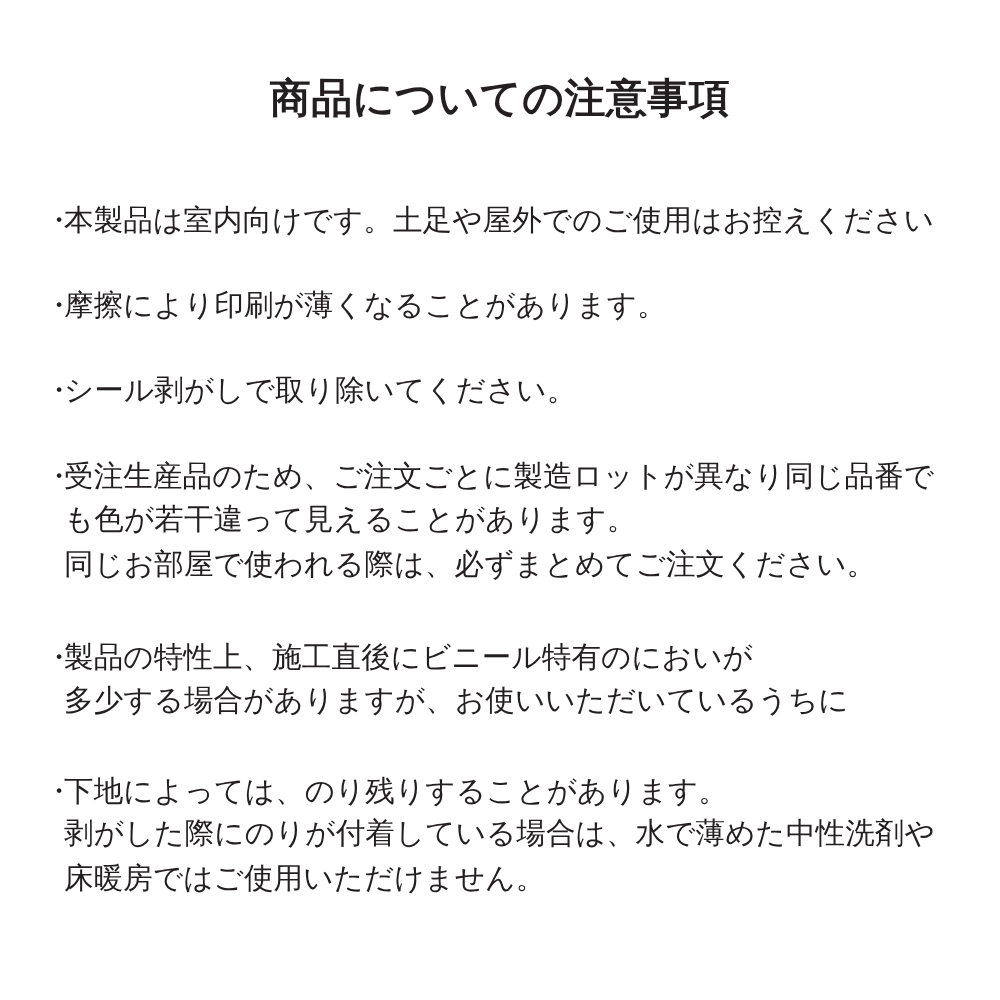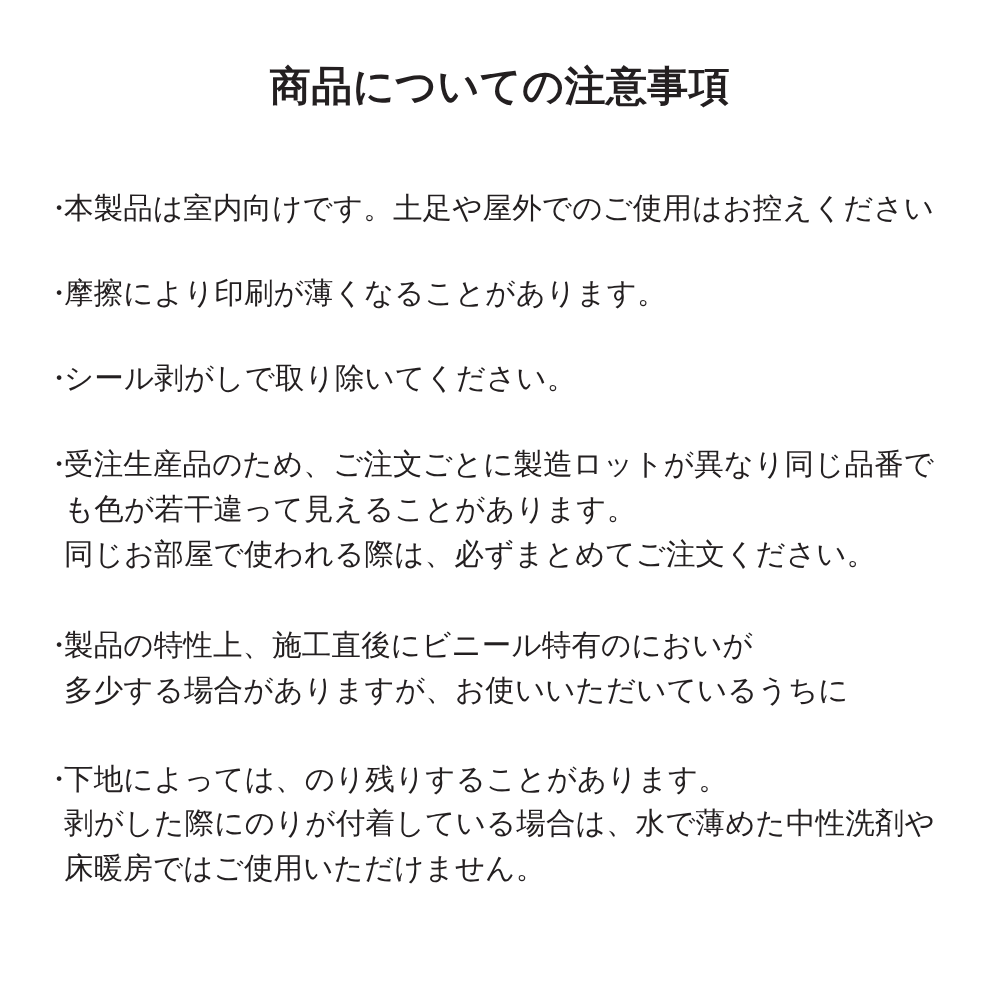--- a/index.html
+++ b/index.html
@@ -20,21 +20,21 @@
     height: 1000px;
     box-sizing: border-box;
     padding: 0;
   }
   .title {
     text-align: center;
     font-size: 41px;
     font-weight: 700;
     letter-spacing: 0.01em;
     color: #231f20;
-    margin: 0;
+    margin: 12px;
     padding-top: 62px;
     line-height: 1.2;
   }
   .notes {
     margin: 0;
     padding: 0;
     list-style: none;
     position: absolute;
     top: 186px;
     left: 44px;
@@ -58,20 +58,21 @@
   }
   .note-body {
     flex: 1 1 auto;
   }
   .note-line {
     display: block;
     white-space: pre;
   }
   .note-line + .note-line {
     text-indent: 0;
+    font-family: Liberation Mono, monospace;
   }
   
   .note.n0 { margin-bottom: 40px; }
   .note.n1 { margin-bottom: 40px; }
   .note.n2 { margin-bottom: 42px; }
   .note.n3 { margin-bottom: 46px; }
   .note.n4 { margin-bottom: 44px; }
   .note.n5 { margin-bottom: 0; }
 </style>
 </head>

